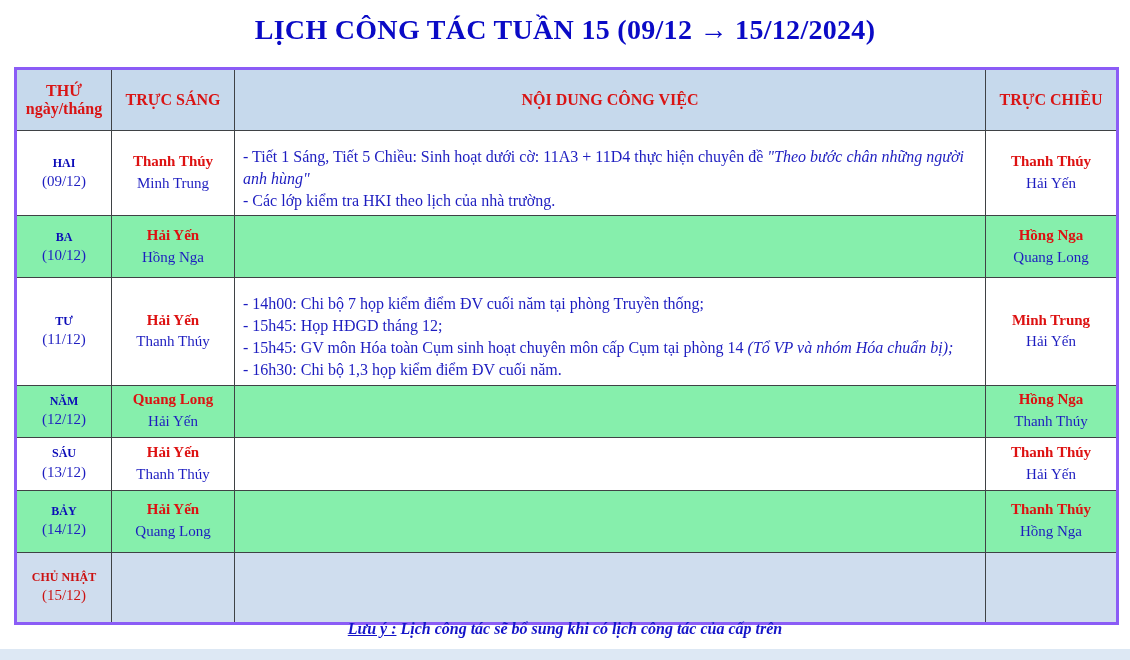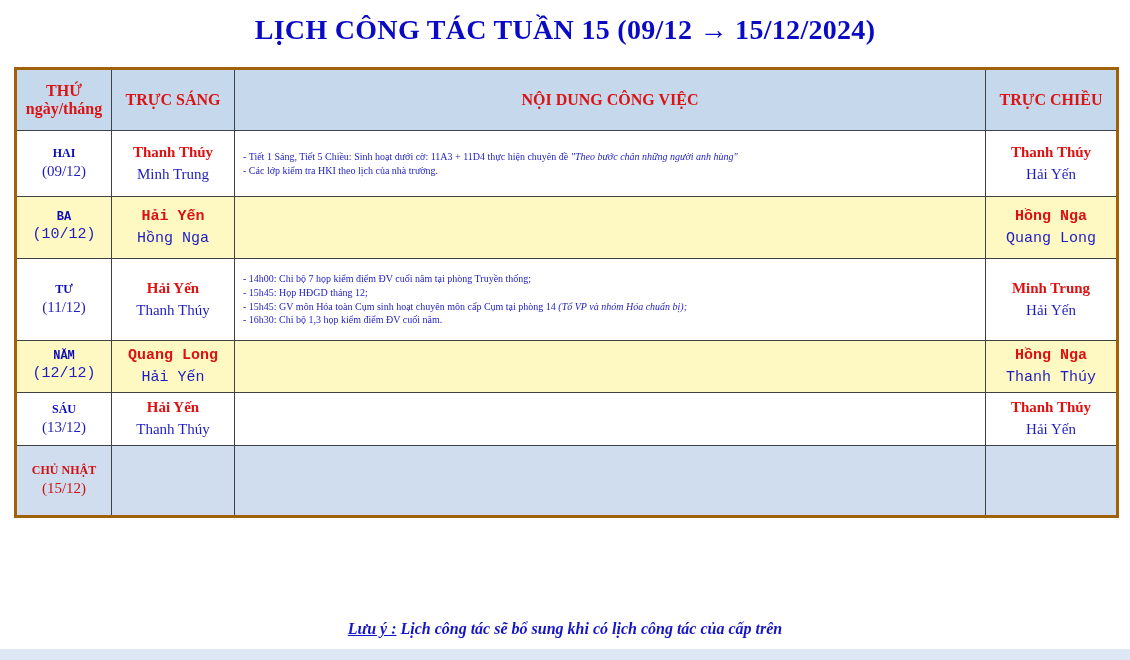--- a/index.html
+++ b/index.html
@@ -13,46 +13,46 @@
     position:absolute; top:14px; left:0; width:100%;
     text-align:center;
     font-size:28px; font-weight:bold;
     color:#0a0ac6;
     letter-spacing:.3px;
   }
   table.schedule {
     position:absolute; left:14px; top:67px;
     width:1102px;
     border-collapse:collapse; table-layout:fixed;
-    border:3px solid #a16207;
+    border:3px solid #8b5cf6;
   }
   .schedule th, .schedule td {
     border:1px solid #3f4245;
     padding:0;
     vertical-align:middle;
     text-align:center;
   }
   .schedule thead th {
     background:#c6d9ec;
     color:#d91414; font-weight:bold;
     font-size:16px;
     height:60px;
   }
   .hdr-sub { display:block; }
   .dayname { font-weight:bold; color:#0b0bb8; font-size:12px; line-height:1.35; }
   .daydate { color:#1d1dc0; font-size:15px; line-height:1.35; }
   .duty-lead { color:#dd1111; font-weight:bold; font-size:15px; line-height:1.45; }
   .duty-second { color:#1d1dc0; font-size:15px; line-height:1.45; }
   td.cell-content {
-    text-align:left; padding:3px 6px 3px 8px;
-    color:#1d1dc0; font-size:10px;
+    text-align:left; padding:15px 6px 3px 8px;
+    color:#1d1dc0; font-size:16px;
   }
   .cline { line-height:1.38; }
   .em { font-style:italic; }
-  tr.row-pink td { background:#fef9c3;font-family:Liberation Mono, monospace; }
+  tr.row-pink td { background:#86efac; }
   tr.row-white td { background:#ffffff; }
   tr.row-sunday td { background:#cfddee; }
   tr.row-sunday .dayname, tr.row-sunday .daydate { color:#cc1212; }
   .note {
     position:absolute; top:620px; left:0; width:100%;
     text-align:center;
     color:#1414c8; font-weight:bold; font-style:italic;
     font-size:16px;
   }
   .note-label { text-decoration:underline; }
@@ -168,20 +168,35 @@
         <div class="duty-lead">Hải Yến</div>
         <div class="duty-second">Thanh Thúy</div>
       </td>
       <td class="cell-content"></td>
       <td>
         <div class="duty-lead">Thanh Thúy</div>
         <div class="duty-second">Hải Yến</div>
       </td>
     </tr>
 
+    <tr class="row-pink" style="height:62px">
+      <td>
+        <div class="dayname">BẢY</div>
+        <div class="daydate">(14/12)</div>
+      </td>
+      <td>
+        <div class="duty-lead">Hải Yến</div>
+        <div class="duty-second">Quang Long</div>
+      </td>
+      <td class="cell-content"></td>
+      <td>
+        <div class="duty-lead">Thanh Thúy</div>
+        <div class="duty-second">Hồng Nga</div>
+      </td>
+    </tr>
 
     <tr class="row-sunday" style="height:71px">
       <td>
         <div class="dayname">CHỦ NHẬT</div>
         <div class="daydate">(15/12)</div>
       </td>
       <td></td>
       <td class="cell-content"></td>
       <td></td>
     </tr>

